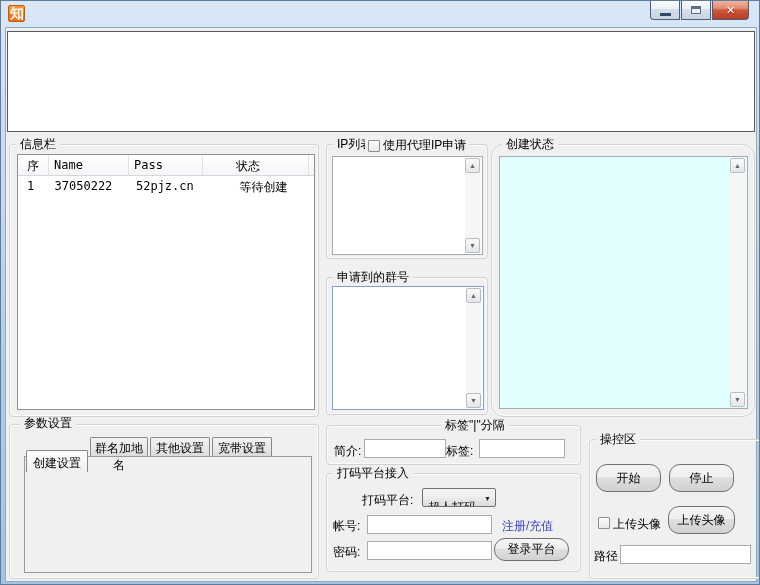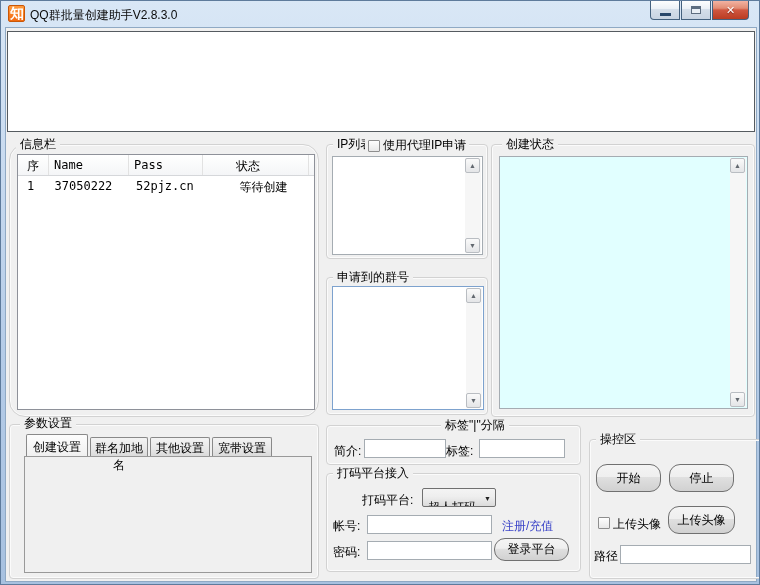--- a/index.html
+++ b/index.html
@@ -62,47 +62,46 @@
     font-size:12px; display:flex; align-items:center; justify-content:center; }
   .tin { position:absolute; border:1px solid #A5ACB2; background:#fff; font-size:12px;
     padding:1px 3px; height:19px; font-family:inherit; }
   .cb { position:absolute; width:12px; height:12px; border:1px solid #8E8E8E; border-radius:1px;
     background:linear-gradient(#FEFEFE,#E8E8E8); }
   .link { position:absolute; font-size:12px; color:#3B44C8; white-space:nowrap; }
   
   .tab { position:absolute; height:19px; top:12px; border:1px solid #898989; border-bottom:none;
     border-radius:2px 2px 0 0; background:linear-gradient(#F3F3F3,#E7E7E7 60%,#DBDBDB);
     font-size:12px; text-align:center; padding-top:2px; z-index:2; }
-  .tab.active { height:22px; top:9px; background:linear-gradient(#FDFDFD,#F0F0F0);
+  .tab.active { height:22px; top:25px; background:linear-gradient(#FDFDFD,#F0F0F0);
     z-index:4; padding-top:4px; }
   .tabpanel { position:absolute; left:14px; top:31px; width:288px; height:117px;
     border:1px solid #999999; background:#F0F0F0; z-index:1; }
   
-  #g-info    { left:8px;   top:143px; width:310px; height:273px;border-radius:16px; }
+  #g-info    { left:8px;   top:143px; width:310px; height:273px; }
   #g-ip      { left:325px; top:143px; width:162px; height:115px; }
   #g-applied { left:325px; top:276px; width:162px; height:138px; }
-  #g-status  { left:490px; top:143px; width:264px; height:273px; }
+  #g-status  { left:490px; top:143px; width:264px; height:273px;border-radius:13px; }
   #g-params  { left:8px;   top:423px; width:310px; height:155px; }
   #g-tags    { left:325px; top:424px; width:255px; height:40px;  }
   #g-captcha { left:325px; top:472px; width:255px; height:99px;  }
   #g-ctrl    { left:588px; top:438px; width:194px; height:140px;padding-left:48px; }
   .proxywrap { position:absolute; left:38px; top:-8px; background:#F0F0F0; padding:0 3px;
     display:flex; align-items:center; gap:3px; z-index:2; }
   .proxywrap .cbx { width:12px; height:12px; border:1px solid #8E8E8E; border-radius:1px;
     background:linear-gradient(#FEFEFE,#E8E8E8); }
   .proxywrap .plbl { font-size:12px; white-space:nowrap; }
 </style>
 </head>
 <body>
 
 <div class="window">
 
   <div class="titlebar">
     <div class="appicon">知己</div>
-    <div class="title-text">QQ群批量创建助手V2.8.3.0</div>
     <div class="wbtns">
       <div class="wbtn minb">
         <div class="glyph-min"></div>
       </div>
       <div class="wbtn maxb">
         <div class="glyph-max"></div>
       </div>
       <div class="wbtn closeb">
         <span>✕</span>
       </div>

